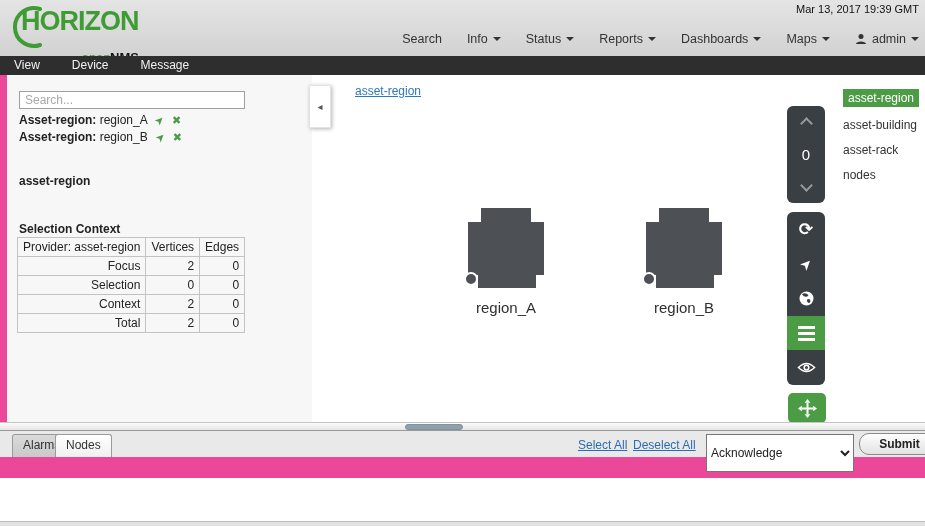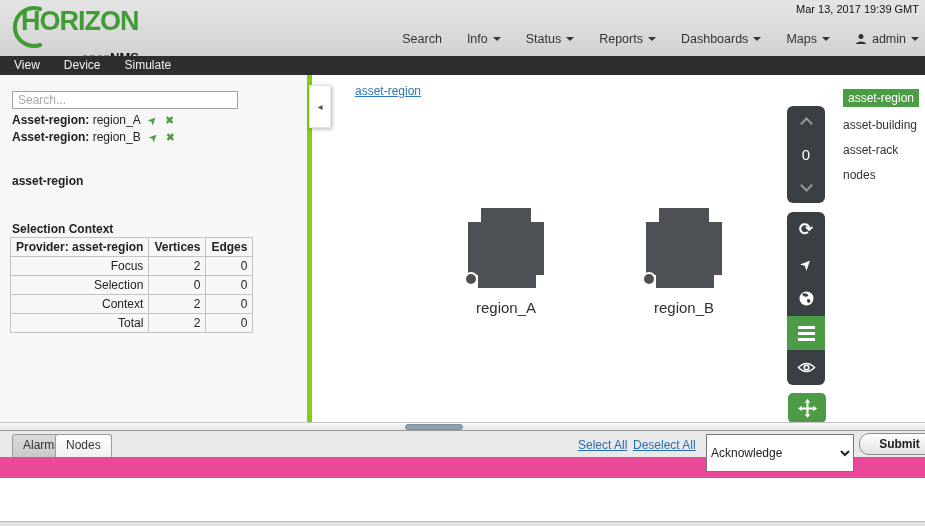--- a/index.html
+++ b/index.html
@@ -16,39 +16,39 @@
   .logo-title { position:absolute; left:13px; top:4px; font-size:27px; font-weight:bold; color:#3f9c35; letter-spacing:-1px; }
   .logo-sub { position:absolute; right:4px; top:33px; font-size:13px;margin-top:15px; }
   .logo-sub .open { font-style:italic; color:#3f9c35; }
   .logo-sub .nms { font-weight:bold; color:#151515; }
   .nav { position:absolute; right:6px; top:32px; display:flex; align-items:flex-start; gap:25px; font-size:12.5px; color:#333; }
   .nav-item { display:flex; align-items:center; gap:5px; cursor:pointer; white-space:nowrap; }
   .caret { width:0; height:0; border-left:4px solid transparent; border-right:4px solid transparent; border-top:4px solid #333; display:inline-block; }
 
   
   .menubar { position:absolute; left:0; top:56px; width:925px; height:19px; background:#2e2e2e;
-    display:flex; gap:16px; padding-left:10px; align-items:center; }
+    display:flex; gap:24px; padding-left:10px; align-items:center; }
   .menubar-item { color:#f2f2f2; font-size:12px; line-height:19px; cursor:pointer; padding:0 4px; }
 
   
-  .sidebar { position:absolute; left:0; top:75px; width:312px; height:347px; background:#f7f7f7;
-    border-right:5px solid #84cc16; }
+  .sidebar { position:absolute; left:7px; top:75px; width:312px; height:347px; background:#f7f7f7;
+    border-right:1px solid #84cc16; }
   .search-input { position:absolute; left:12px; top:16px; width:226px; height:18px; border:1px solid #a0a0a0;
     font-size:12px; padding:0 5px; color:#333; background:#fff; font-family:inherit; }
   .search-input::placeholder { color:#a9a9a9; }
   .focus-row { position:absolute; left:12px; font-size:12px; color:#222; white-space:nowrap; }
   .focus-row b { font-weight:bold; }
   .focus-icons { margin-left:5px; }
   .locate-icon { color:#4c9b45; display:inline-block; transform:rotate(-45deg); font-size:11px; cursor:pointer; }
   .close-icon { color:#4c9b45; font-weight:bold; font-size:11px; margin-left:4px; cursor:pointer; }
   .layer-label { position:absolute; left:12px; top:99px; font-size:12px; font-weight:bold; color:#222; }
   .sel-title { position:absolute; left:12px; top:147px; font-size:12px; font-weight:bold; color:#222; }
   .sel-table { position:absolute; left:10px; top:162px; width:228px; border-collapse:collapse; font-size:12px; color:#222; }
   .sel-table th, .sel-table td { border:1px solid #c3c3c3; padding:2px 5px; height:19px; }
-  .sel-table th { font-weight:bold; text-align:left; white-space:nowrap;margin-top:28px; }
+  .sel-table th { font-weight:normal; text-align:left; white-space:nowrap;margin-top:28px; }
   .sel-table td.lbl { font-weight:normal; text-align:right; width:152px; }
   .sel-table td.num { text-align:right; }
   .sel-table .v-col { width:30px; }
   .sel-table .e-col { width:44px; }
 
   
   .map { position:absolute; left:312px; top:75px; width:613px; height:347px; background:#fff; }
   .collapse-btn { position:absolute; left:-3px; top:10px; width:22px; height:43px; background:#fff;
     border:1px solid #e3e3e3; box-shadow:1px 1px 4px rgba(0,0,0,.3); cursor:pointer;
     display:flex; align-items:center; justify-content:center; }
@@ -169,21 +169,21 @@
         </svg>
         <span>admin</span>
           <i class="caret"></i>
       </div>
     </div>
   </div>
 
   <div class="menubar">
     <span class="menubar-item">View</span>
     <span class="menubar-item">Device</span>
-    <span class="menubar-item">Simulate</span>
+    <span class="menubar-item">Message</span>
   </div>
 
   <div class="sidebar">
     <input class="search-input" type="text" placeholder="Search..." style="">
     <div class="focus-row" style="top:38px;">
       <b>Asset-region:</b><span> region_A</span>
       <span class="focus-icons">
         <span class="locate-icon">➤</span>
         <span class="close-icon">✖</span>
       </span>

